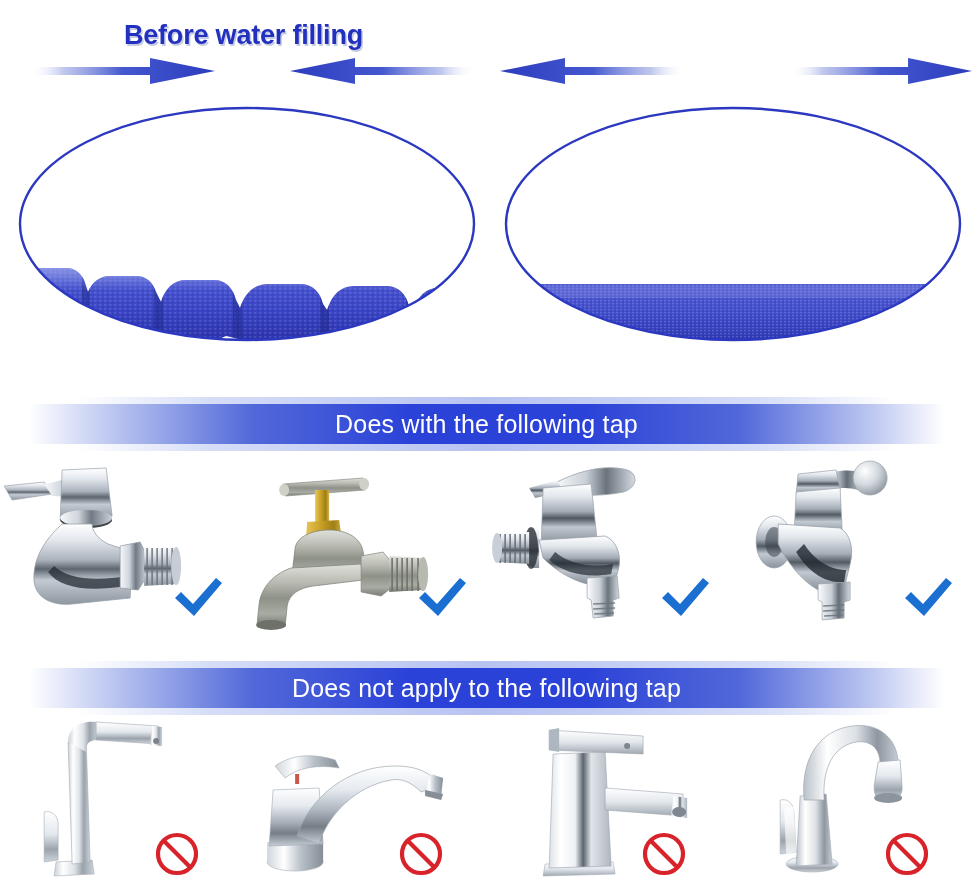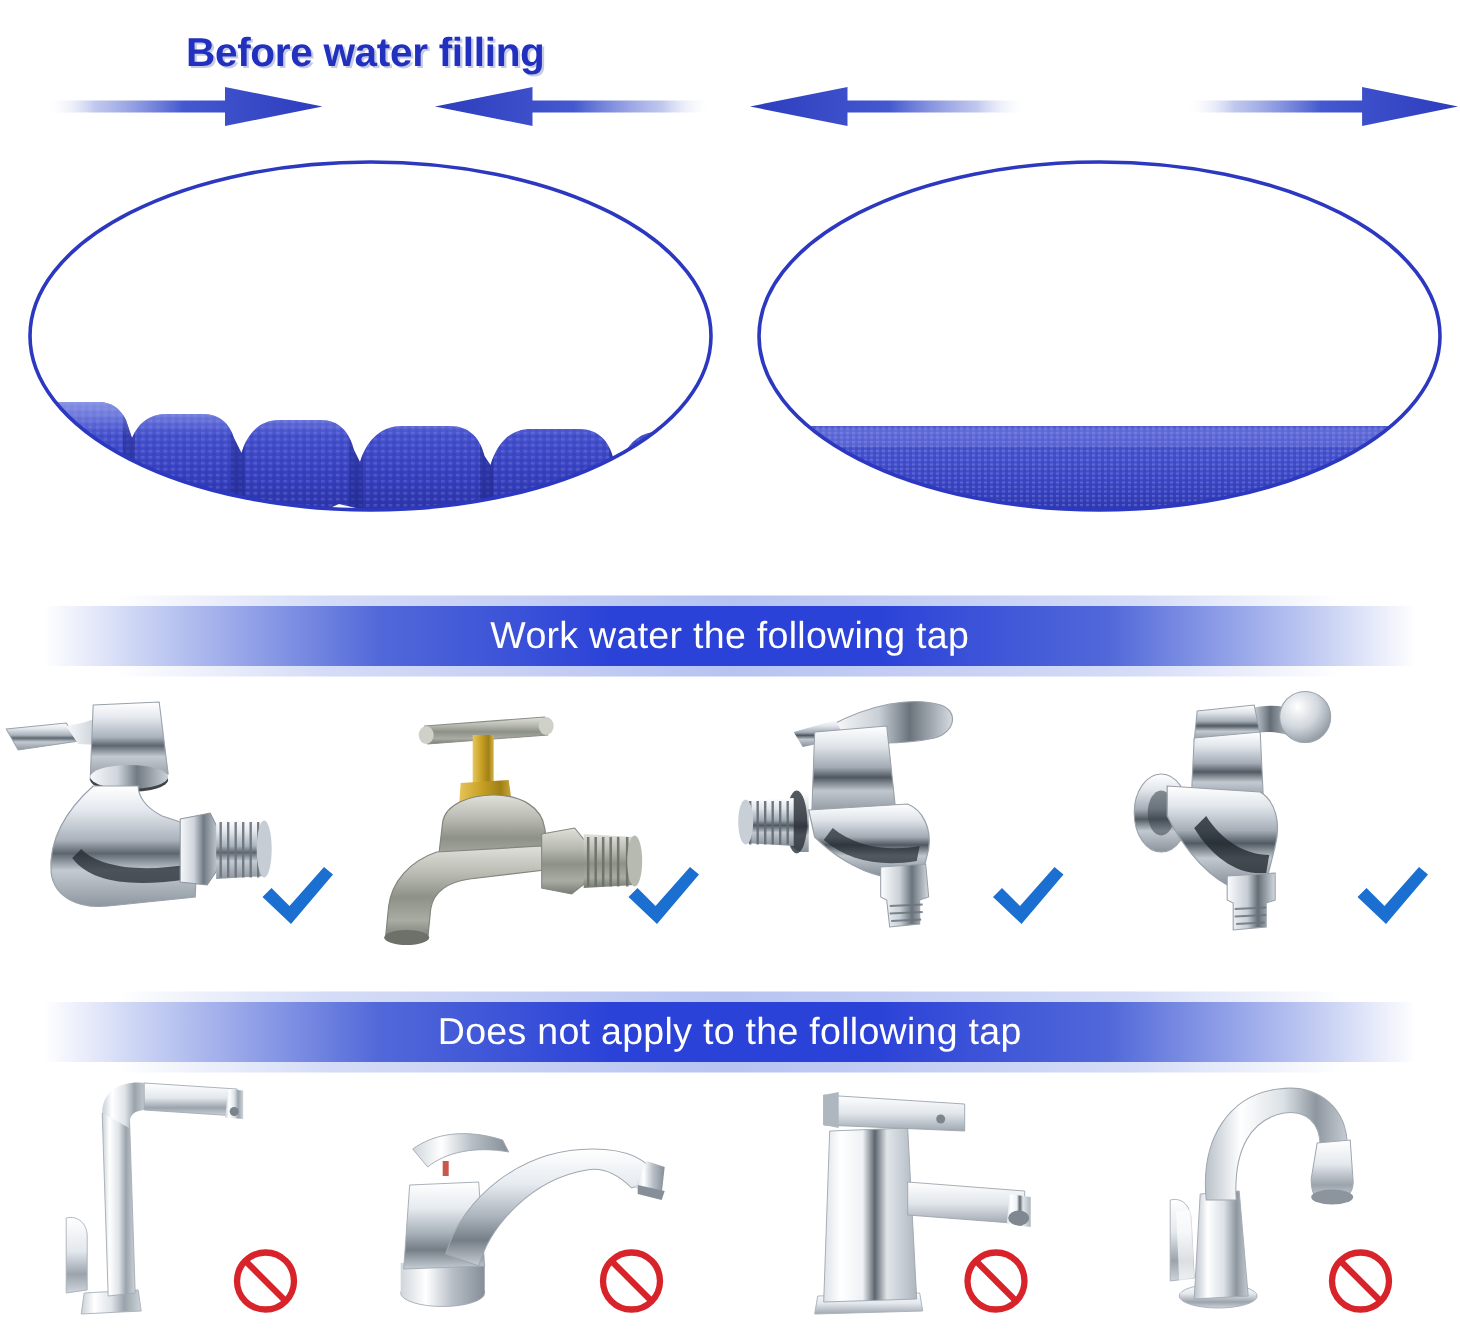--- a/index.html
+++ b/index.html
@@ -326,21 +326,21 @@
           <rect x="0" y="246" width="466" height="8" fill="#1d2580" opacity="0.5"></rect>
         </g>
       </g>
 
       <ellipse cx="233" cy="128" rx="227" ry="116" fill="none" stroke="#2b38bf" stroke-width="2.4"></ellipse>
     </svg>
   </div>
 </div>
 
 <div class="banner" id="banner-work">
-  <span class="banner-text">Work water the following tap</span>
+  <span class="banner-text">Does with the following tap</span>
 </div>
 
 <div class="tap-row" id="row-work">
 
   <div class="tap-cell">
     <svg class="tap-art" viewBox="0 0 243 190" preserveAspectRatio="xMidYMid meet">
       <defs>
         <linearGradient id="cr1" x1="0" y1="0" x2="0" y2="1">
           <stop offset="0" stop-color="#ffffff"></stop>
           <stop offset="0.2" stop-color="#e4e8ee"></stop>

